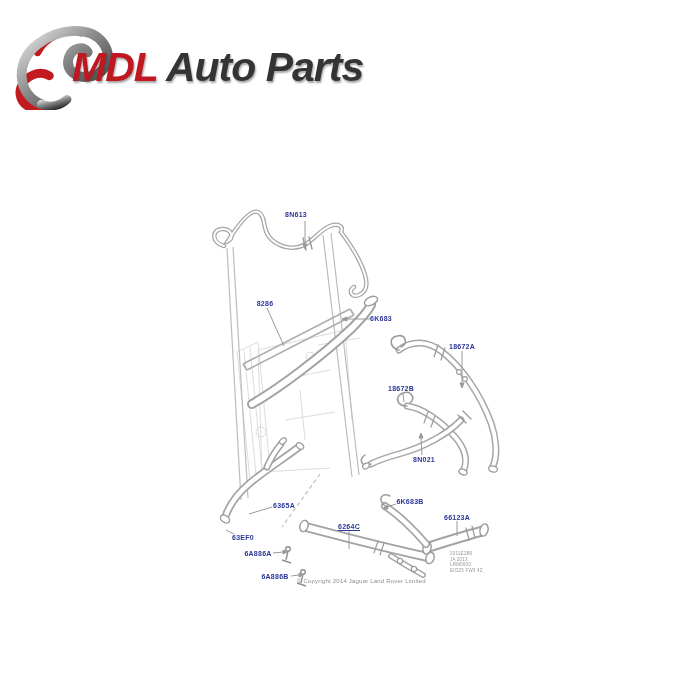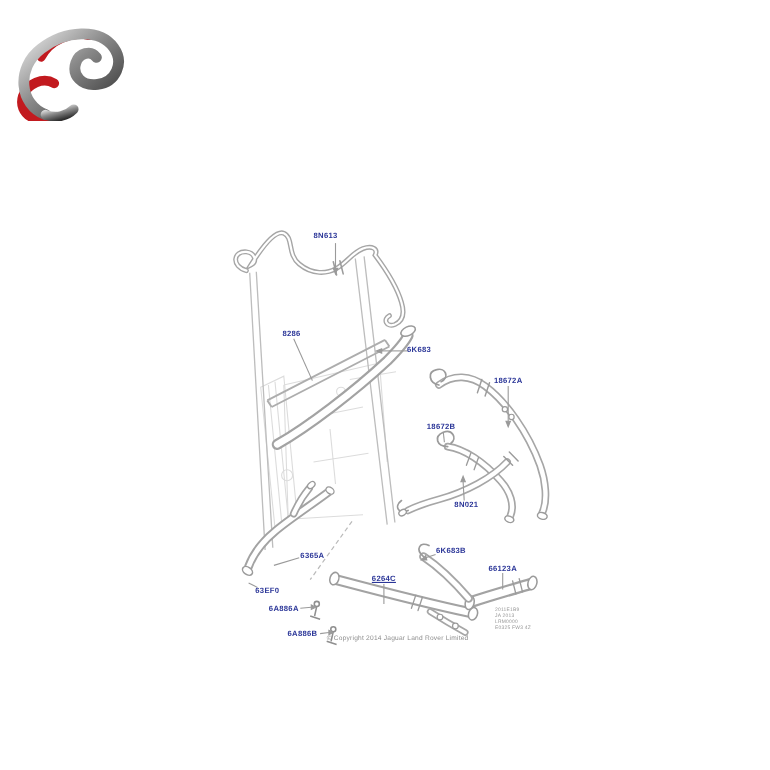--- a/index.html
+++ b/index.html
@@ -37,20 +37,23 @@
           <stop offset="0" stop-color="#e9e9e9"></stop>
           <stop offset="0.45" stop-color="#8a8a8a"></stop>
           <stop offset="1" stop-color="#2e2e2e"></stop>
         </linearGradient>
       </defs>
       <path d="M30,42 C38,26 58,18 74,22" stroke="#c21a1f" stroke-width="8" fill="none" stroke-linecap="round"></path>
       <path d="M46,97 C26,106 8,94 13,78 C17,66 32,60 42,66" stroke="#c21a1f" stroke-width="9" fill="none" stroke-linecap="round"></path>
       <path d="M34,95 C10,86 6,52 30,34 C52,17 84,15 97,33 C107,47 99,65 82,67 C68,69 58,59 62,47 C65,38 76,35 81,42" stroke="url(#gmetal)" stroke-width="10" fill="none" stroke-linecap="round"></path>
       <path d="M34,95 C44,99 54,96 60,90" stroke="url(#gmetal)" stroke-width="9" fill="none" stroke-linecap="round"></path>
     </svg>
+    <div id="logo-text">
+      <span class="mdl" style="color: rgb(192, 24, 32);">MDL</span><span class="rest" style="color: rgb(52, 52, 52);"> Auto Parts</span>
+    </div>
   </div>
 
   <svg id="diagram" width="700" height="700" viewBox="0 0 700 700">
 
     <g stroke="#dcdcdc" stroke-width="1" fill="none">
       <path d="M258,350 L262,472 M258,350 L345,330 M345,330 L352,420 M262,472 L330,468"></path>
       <path d="M280,380 L330,370 M285,420 L335,412 M300,390 L305,440 M318,345 L360,338"></path>
       <circle cx="310" cy="356" r="4"></circle>
         <circle cx="261" cy="432" r="5"></circle>
       <path d="M237,352 L258,342 L270,468 L250,480 Z M244,350 L256,474 M250,347 L262,471"></path>

